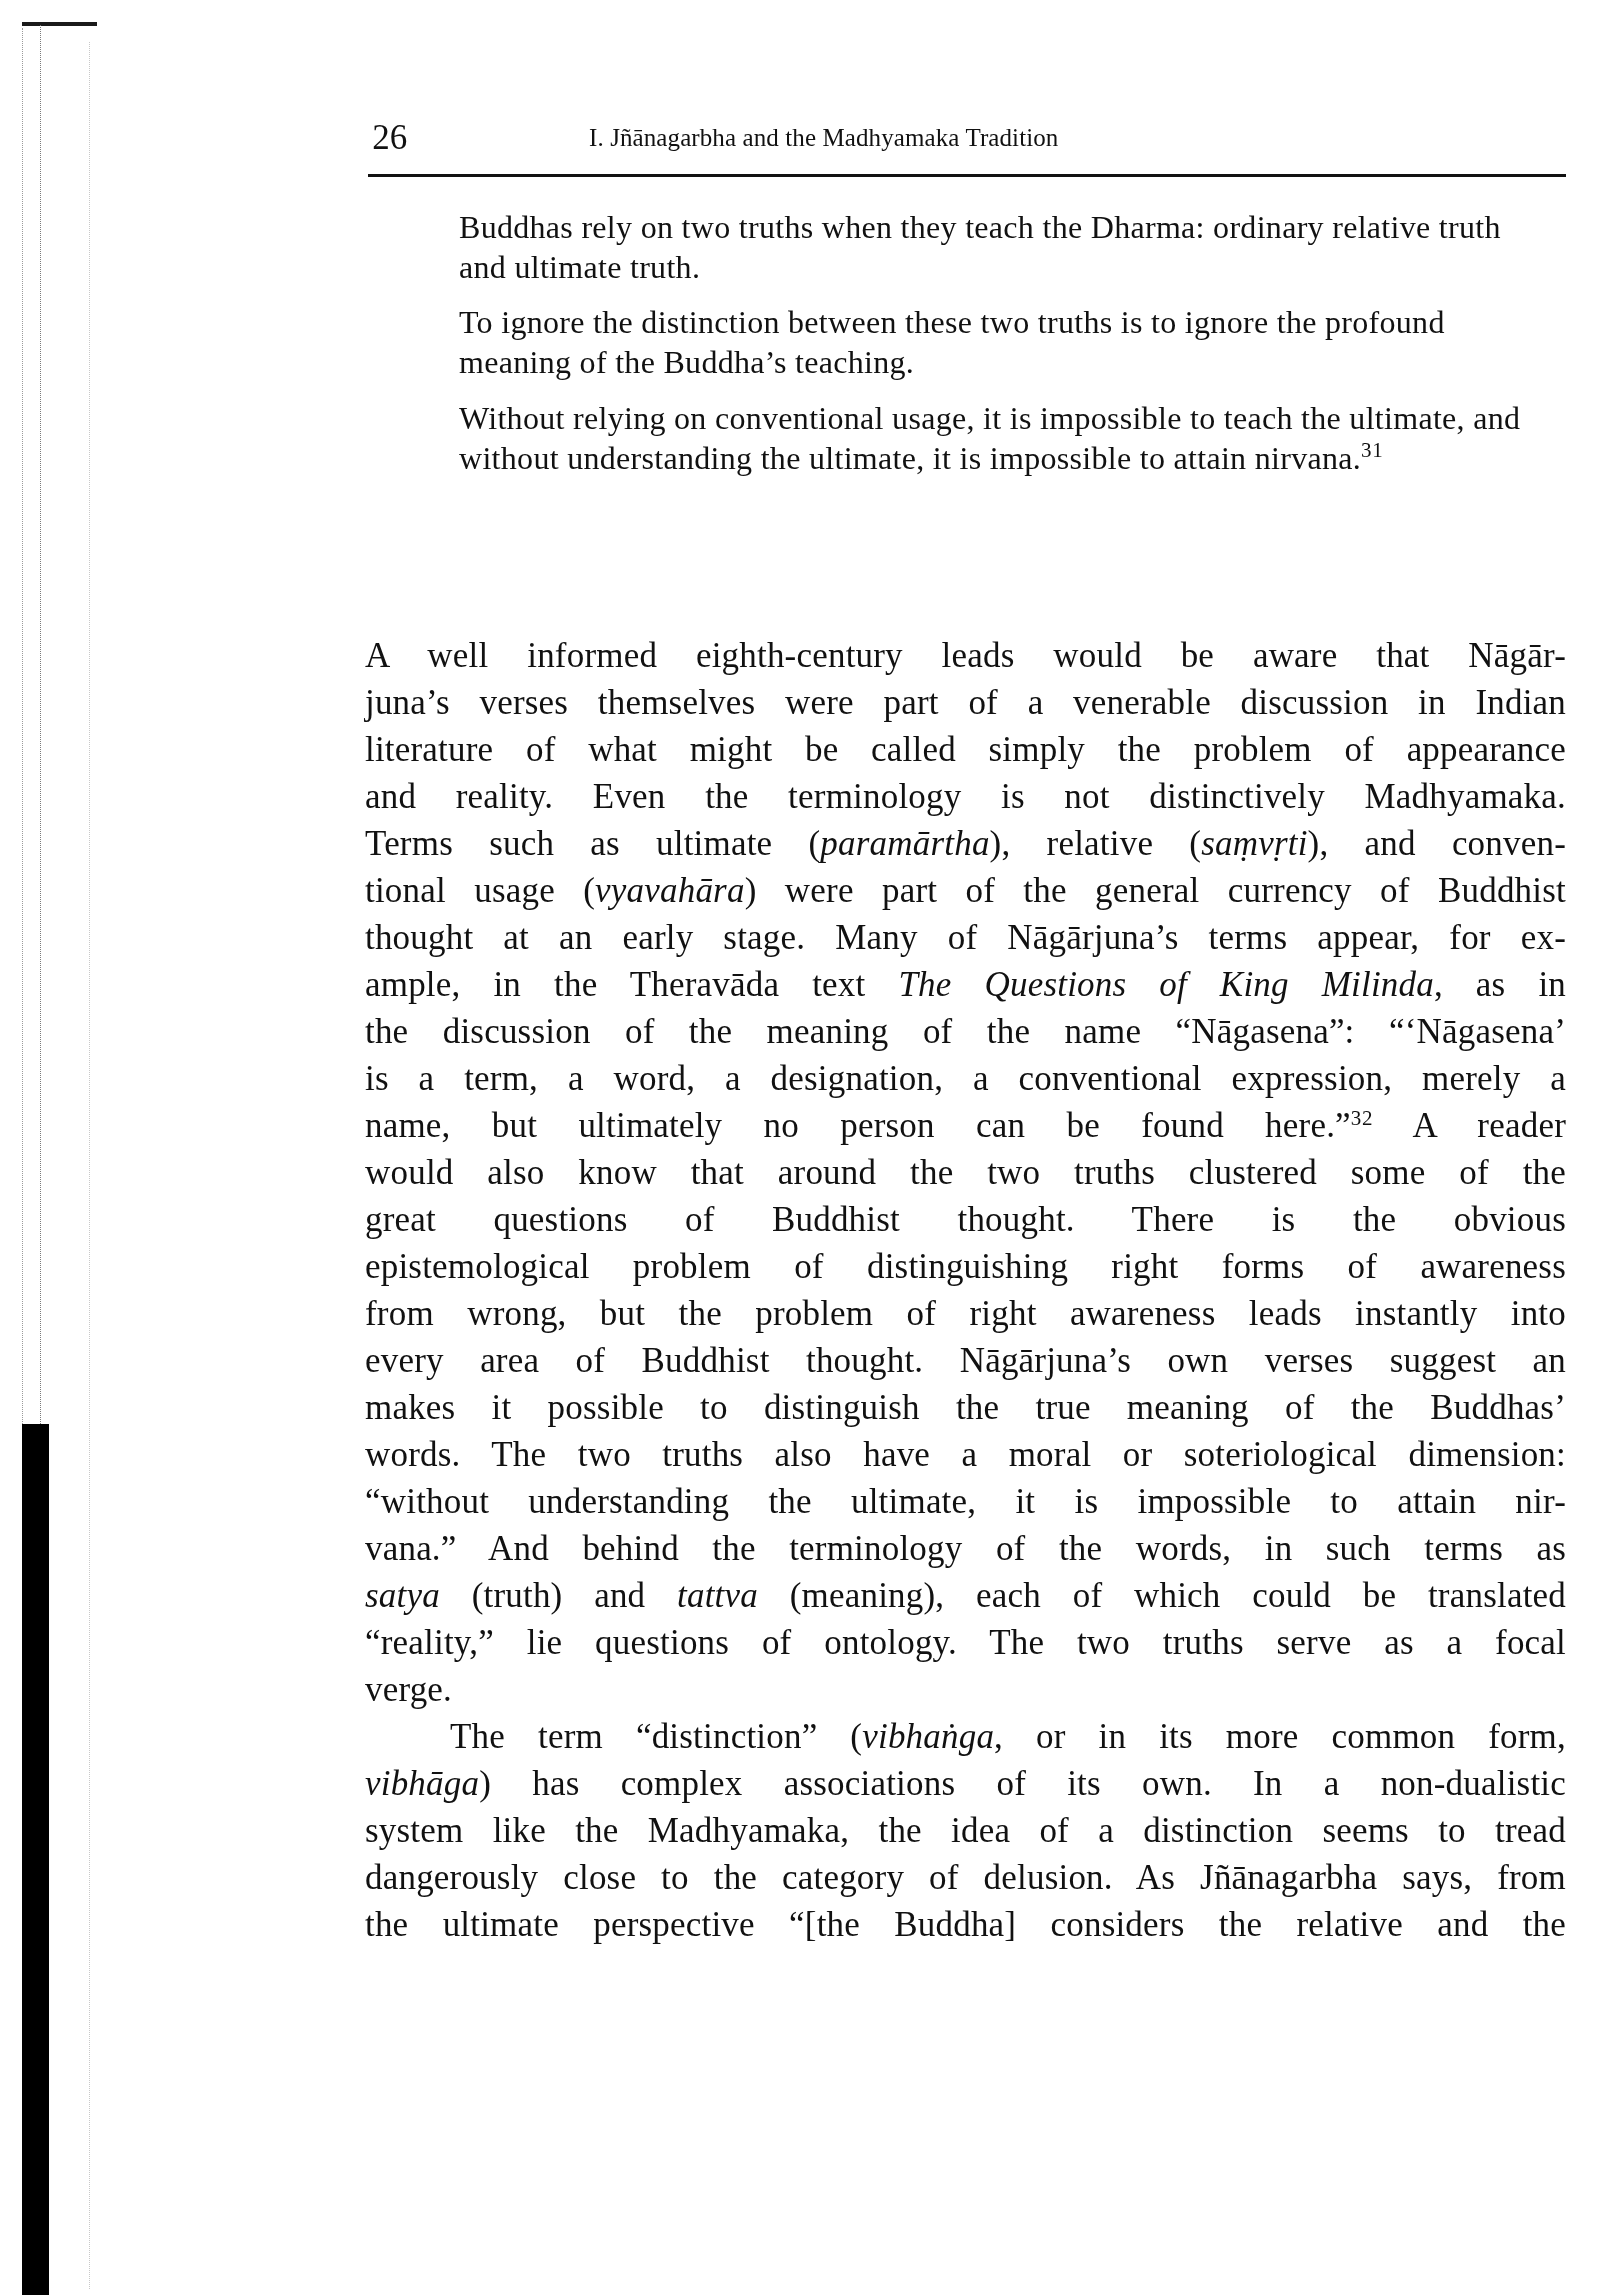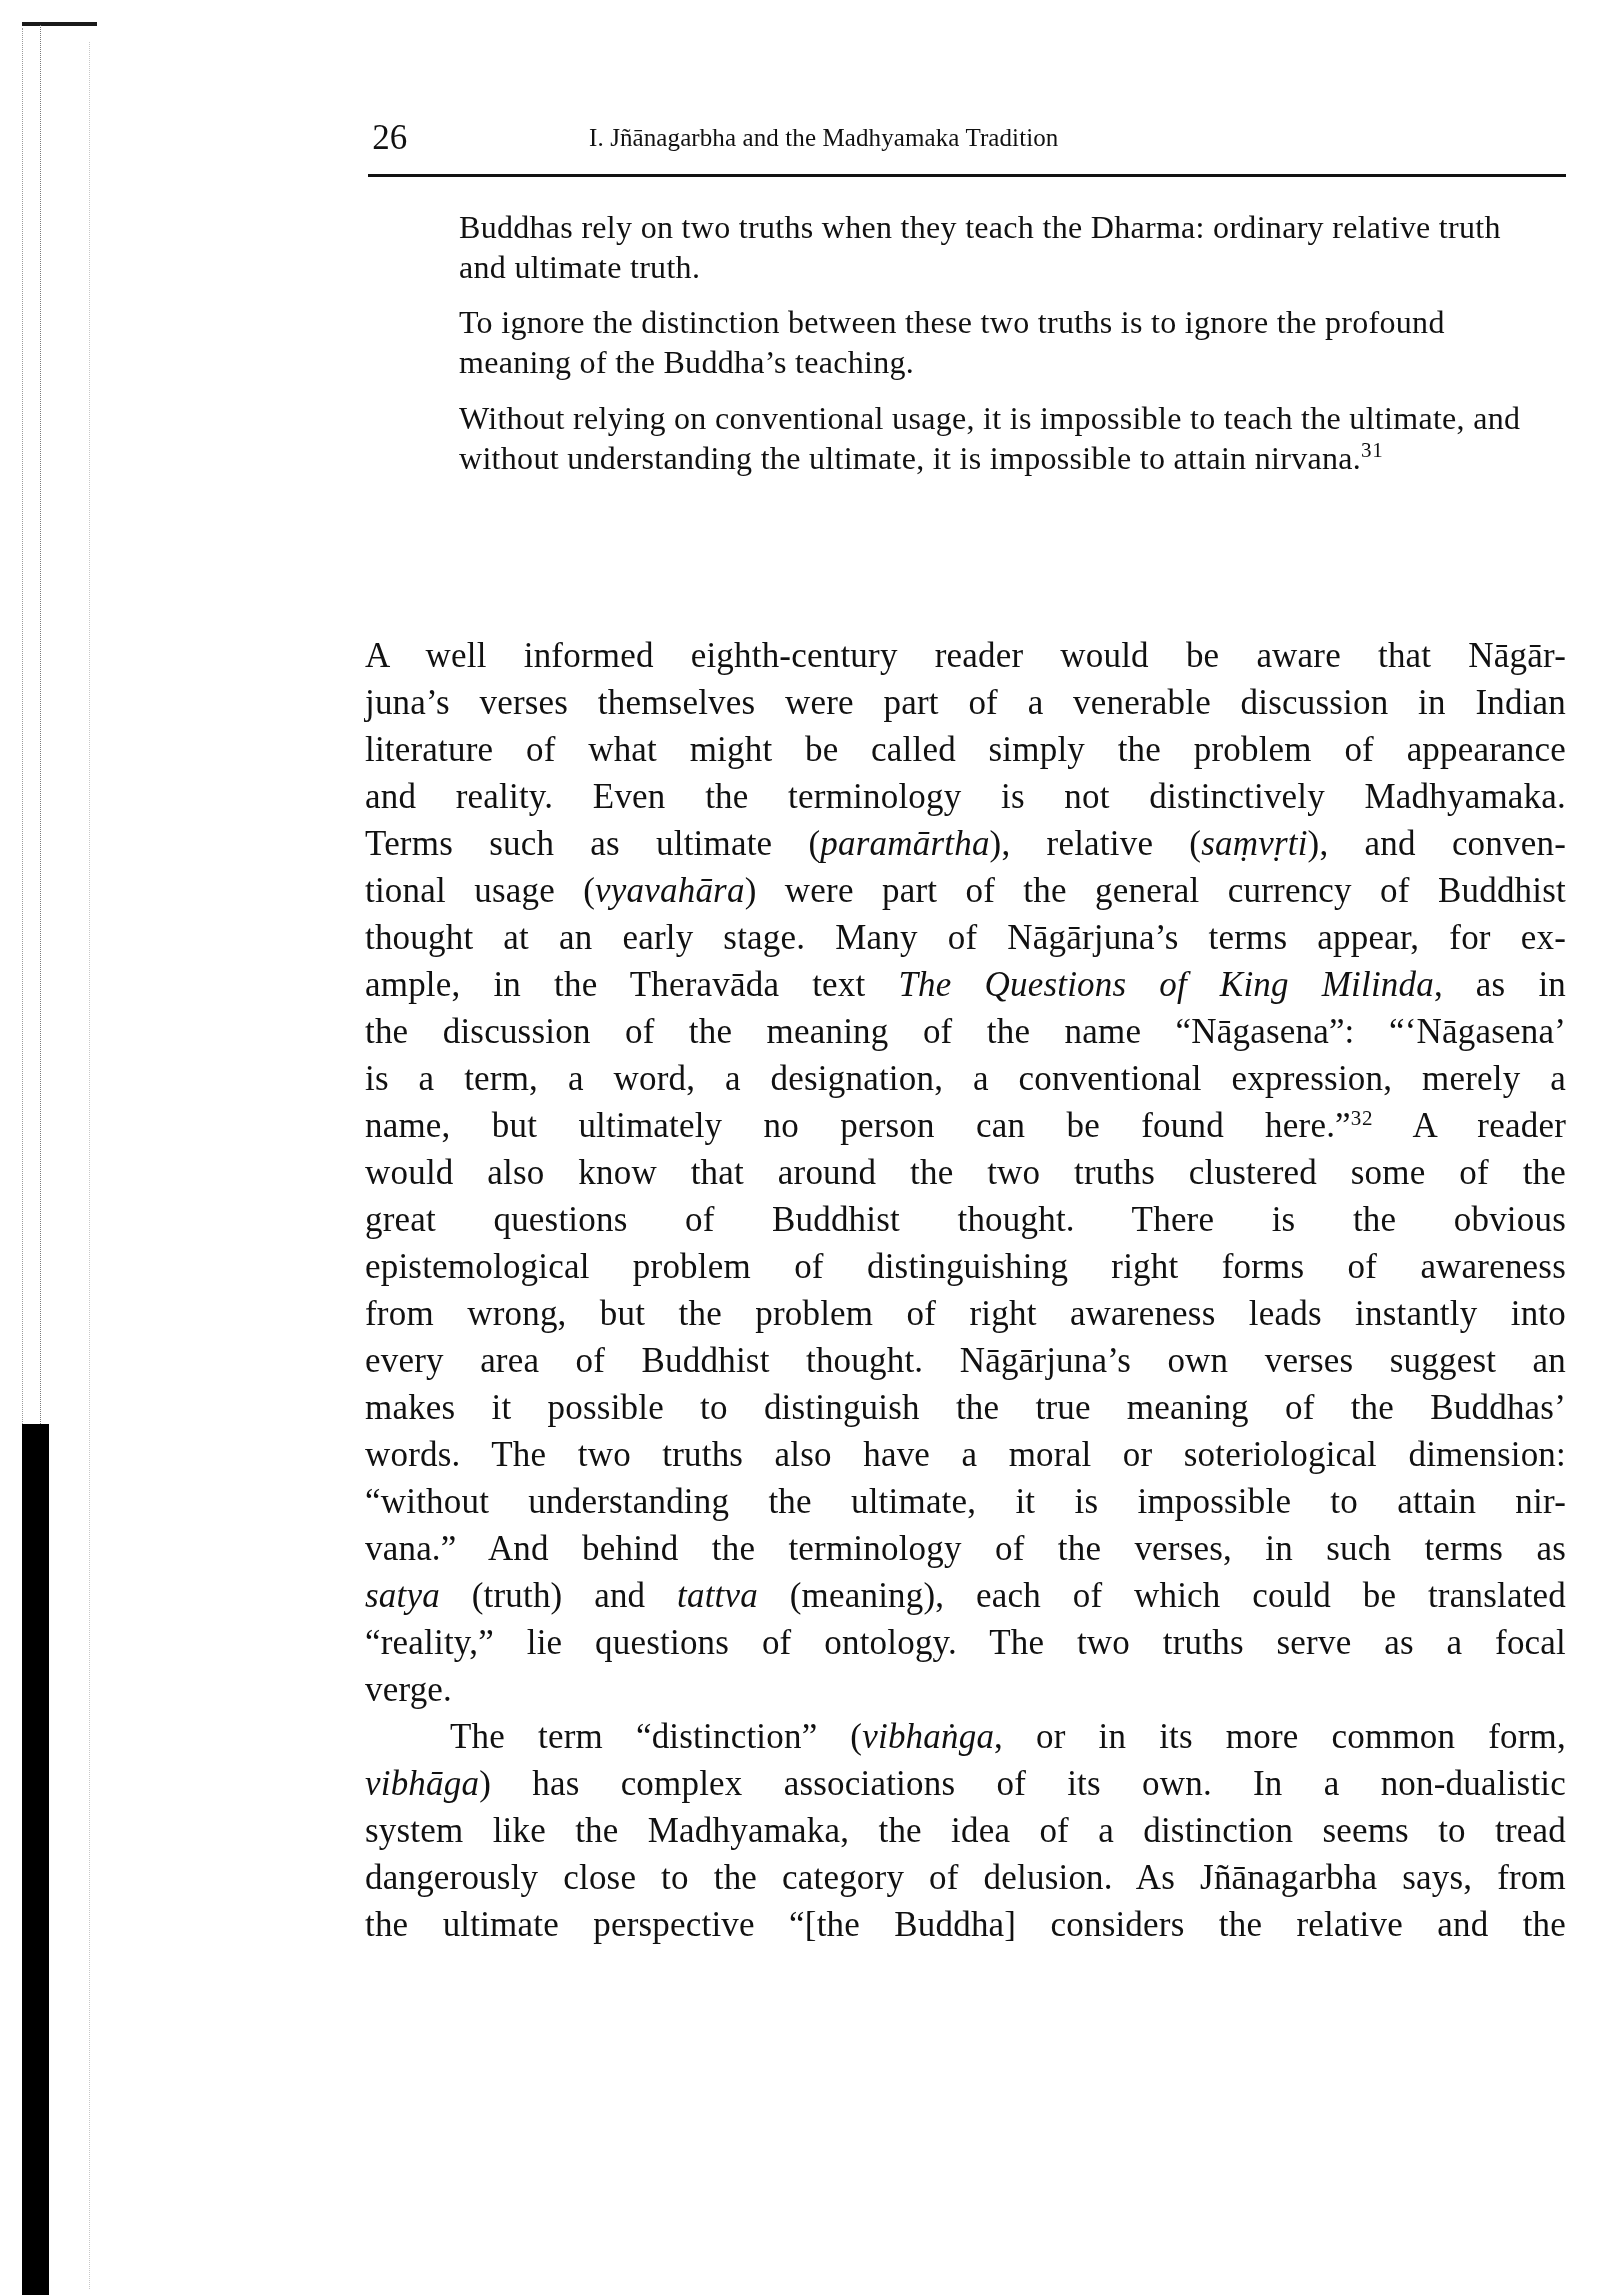--- a/index.html
+++ b/index.html
@@ -134,40 +134,40 @@
 <div class="header-rule"></div>
 
 <div class="block-quote">
   <p><span>Buddhas rely on two truths when they teach the Dharma: ordinary relative truth and ultimate truth.</span></p>
   <p><span>To ignore the distinction between these two truths is to ignore the profound meaning of the Buddha’s teaching.</span></p>
   <p><span>Without relying on conventional usage, it is impossible to teach the ultimate, and without understanding the ultimate, it is impossible to attain nirvana.</span><sup>31</sup></p>
 </div>
 
 <div class="body-text">
   <div id="para1">
-      <span class="line">A well informed eighth-century reader would be aware that Nāgār-</span>
+      <span class="line">A well informed eighth-century leads would be aware that Nāgār-</span>
       <span class="line">juna’s verses themselves were part of a venerable discussion in Indian</span>
       <span class="line">literature of what might be called simply the problem of appearance</span>
       <span class="line">and reality. Even the terminology is not distinctively Madhyamaka.</span>
       <span class="line">Terms such as ultimate (<i>paramārtha</i>), relative (<i>saṃvṛti</i>), and conven-</span>
       <span class="line">tional usage (<i>vyavahāra</i>) were part of the general currency of Buddhist</span>
       <span class="line">thought at an early stage. Many of Nāgārjuna’s terms appear, for ex-</span>
       <span class="line">ample, in the Theravāda text <i>The Questions of King Milinda</i>, as in</span>
       <span class="line">the discussion of the meaning of the name “Nāgasena”: “‘Nāgasena’</span>
       <span class="line">is a term, a word, a designation, a conventional expression, merely a</span>
       <span class="line">name, but ultimately no person can be found here.”<sup>32</sup> A reader</span>
       <span class="line">would also know that around the two truths clustered some of the</span>
       <span class="line">great questions of Buddhist thought. There is the obvious</span>
       <span class="line">epistemological problem of distinguishing right forms of awareness</span>
       <span class="line">from wrong, but the problem of right awareness leads instantly into</span>
       <span class="line">every area of Buddhist thought. Nāgārjuna’s own verses suggest an</span>
       <span class="line">makes it possible to distinguish the true meaning of the Buddhas’</span>
       <span class="line">words. The two truths also have a moral or soteriological dimension:</span>
       <span class="line">“without understanding the ultimate, it is impossible to attain nir-</span>
-      <span class="line">vana.” And behind the terminology of the verses, in such terms as</span>
+      <span class="line">vana.” And behind the terminology of the words, in such terms as</span>
       <span class="line"><i>satya</i> (truth) and <i>tattva</i> (meaning), each of which could be translated</span>
       <span class="line">“reality,” lie questions of ontology. The two truths serve as a focal</span>
       <span class="line last">verge.</span>
     </div>
   <div id="para2">
       <span class="line indent">The term “distinction” (<i>vibhaṅga</i>, or in its more common form,</span>
       <span class="line"><i>vibhāga</i>) has complex associations of its own. In a non-dualistic</span>
       <span class="line">system like the Madhyamaka, the idea of a distinction seems to tread</span>
       <span class="line">dangerously close to the category of delusion. As Jñānagarbha says, from</span>
       <span class="line">the ultimate perspective “[the Buddha] considers the relative and the</span>

